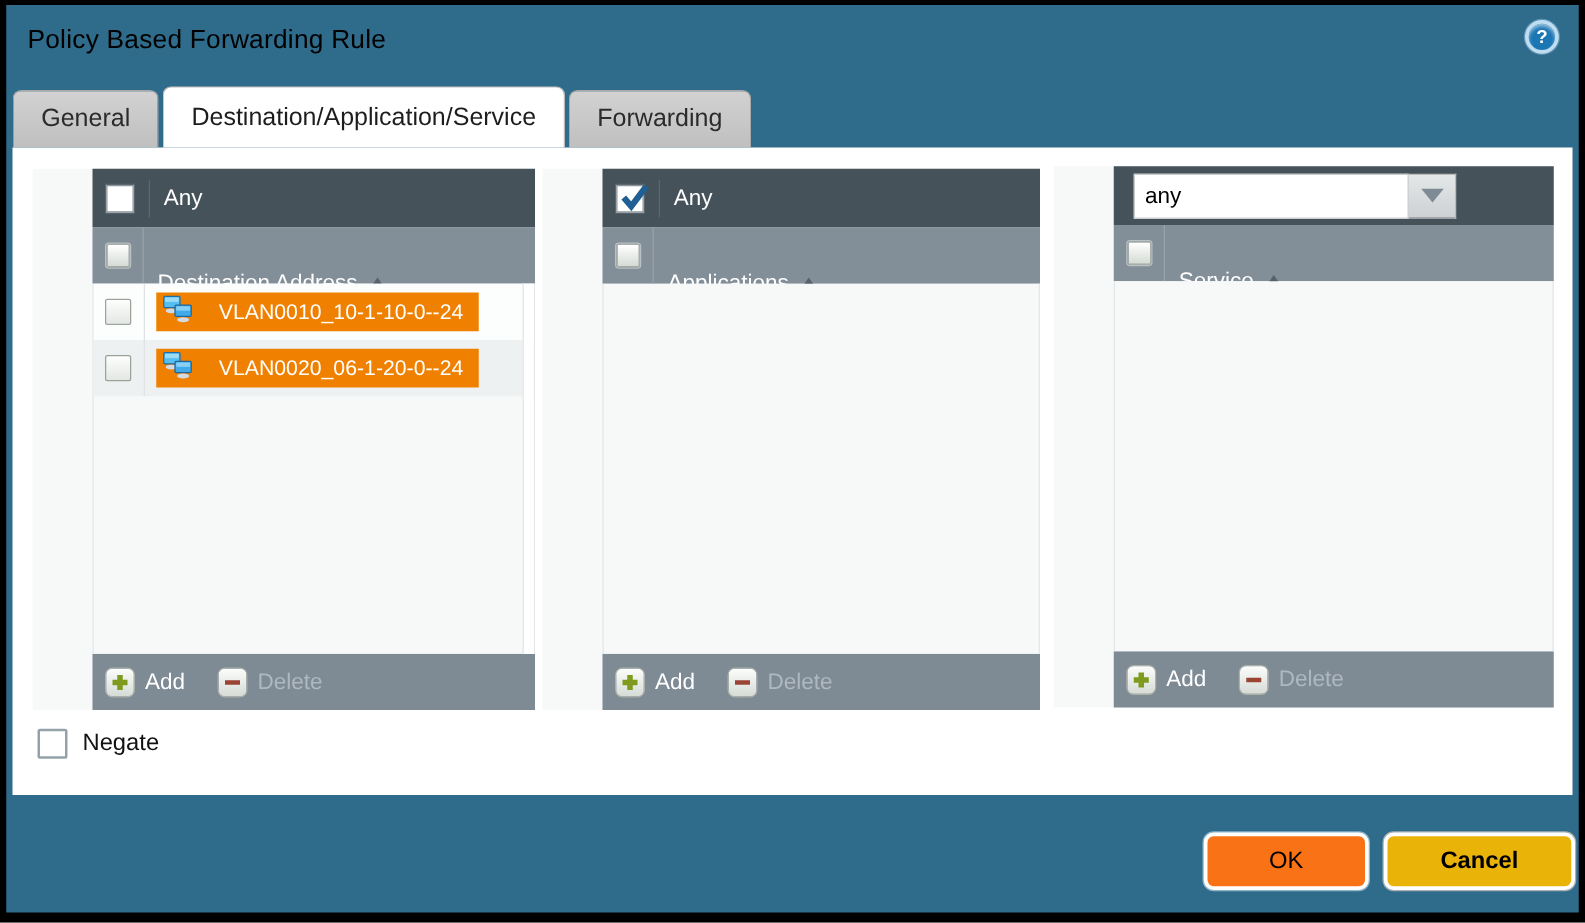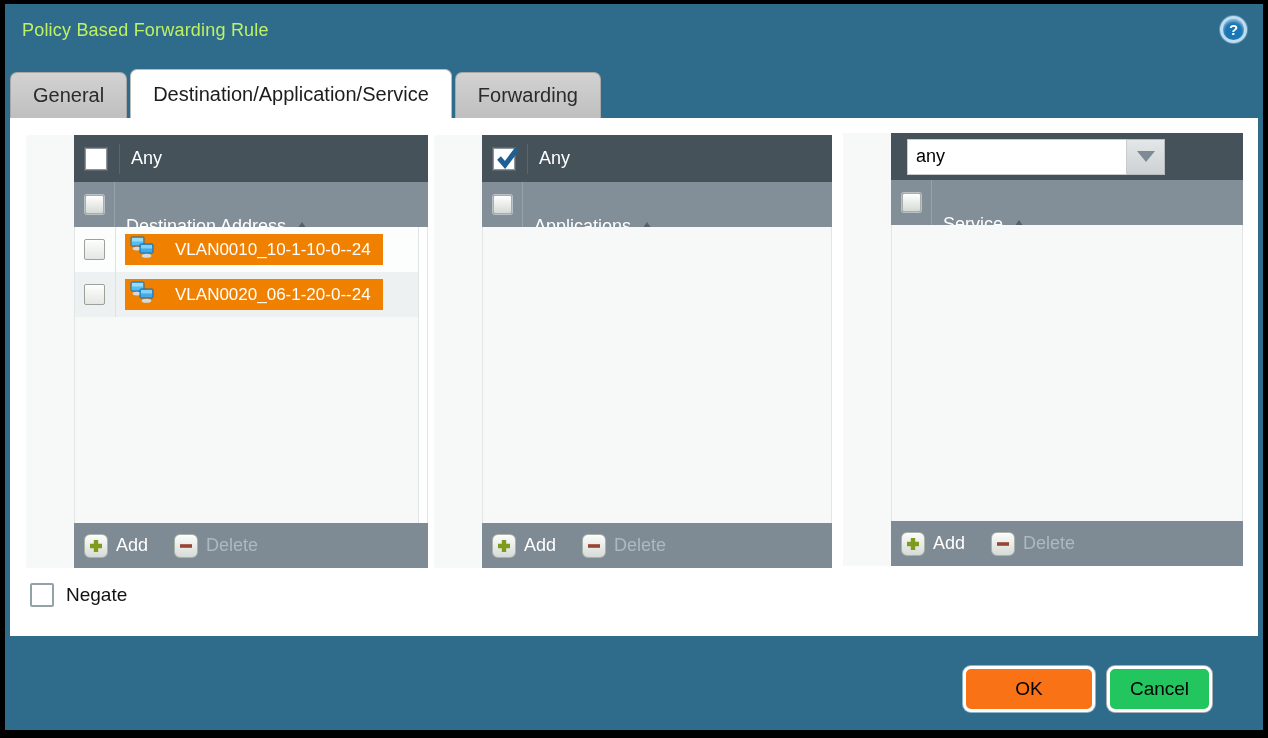--- a/index.html
+++ b/index.html
@@ -1,21 +1,21 @@
 <!DOCTYPE html>
 <html><head>
 <meta charset="utf-8">
 <style>
   * { margin:0; padding:0; box-sizing:border-box; }
   body { font-family:"Liberation Sans","DejaVu Sans",sans-serif; background:#222; }
   .frame { width:1268px; height:738px; background:#000; padding:4px 5px 8px 5px; }
   .page { position:relative; width:100%; height:100%; background:#2F6B8A; overflow:hidden; }
 
   
-  .title { position:absolute; left:17px; top:16px; color:#bef264; font-size:18px; letter-spacing:.2px; }
+  .title { position:absolute; left:17px; top:16px; color:#000000; font-size:21px; letter-spacing:.2px; }
   .help-icon { position:absolute; right:16px; top:12px; width:27px; height:27px; border-radius:50%;
     background:#1B76B4; border:3px solid #BFDDF1; box-shadow:0 0 0 1px #5E93B5, inset 0 2px 3px rgba(255,255,255,.55);
     color:#fff; font-size:15px; font-weight:bold; display:flex; align-items:center; justify-content:center; cursor:pointer; }
 
   
   .tabs { position:absolute; left:5px; top:65px; display:flex; align-items:flex-end; height:49px; }
   .tab { height:46px; margin-right:3px; padding:0 22px; display:flex; align-items:center; justify-content:center;
     background:linear-gradient(#d2d2d2,#bfbfbf); border:1px solid #a8a8a8; border-bottom:none;
     border-radius:7px 7px 0 0; color:#2b2b2b; font-size:20px; cursor:pointer; white-space:nowrap; }
   .tab.active { height:49px; background:#fff; color:#1d1d1d; border-color:#bbb; position:relative; z-index:3; }
@@ -68,21 +68,21 @@
   .dd-btn { width:38px; height:36px; background:linear-gradient(#e4e7e8,#cdd1d3); border:1px solid #b8bcbe; border-left:none;
     display:flex; align-items:center; justify-content:center; }
   .dd-arrow { width:0; height:0; border-left:9px solid transparent; border-right:9px solid transparent; border-top:11px solid #7E8A94; }
 
   .negate { position:absolute; left:20px; top:465px; display:flex; align-items:center; gap:12px; }
   .negate-label { color:#111; font-size:19px; }
 
   .btn { position:absolute; top:662px; height:46px; border-radius:8px; border:3px solid #fff; font-size:19px; color:#000;
     display:flex; align-items:center; justify-content:center; cursor:pointer; font-family:inherit; }
   .btn-ok { left:958px; width:132px; background:#f97316; box-shadow:0 0 0 1px #8FB6C8; }
-  .btn-cancel { left:1102px; width:105px; background:#22c55e; box-shadow:0 0 0 1px #A9AFB5; }
+  .btn-cancel { left:1102px; width:153px; background:#eab308; box-shadow:0 0 0 1px #A9AFB5;font-weight:bold; }
 </style>
 </head>
 <body>
 
 <div class="frame">
 <div class="page">
 
   <div class="title">Policy Based Forwarding Rule</div>
   <div class="help-icon">?</div>
 

